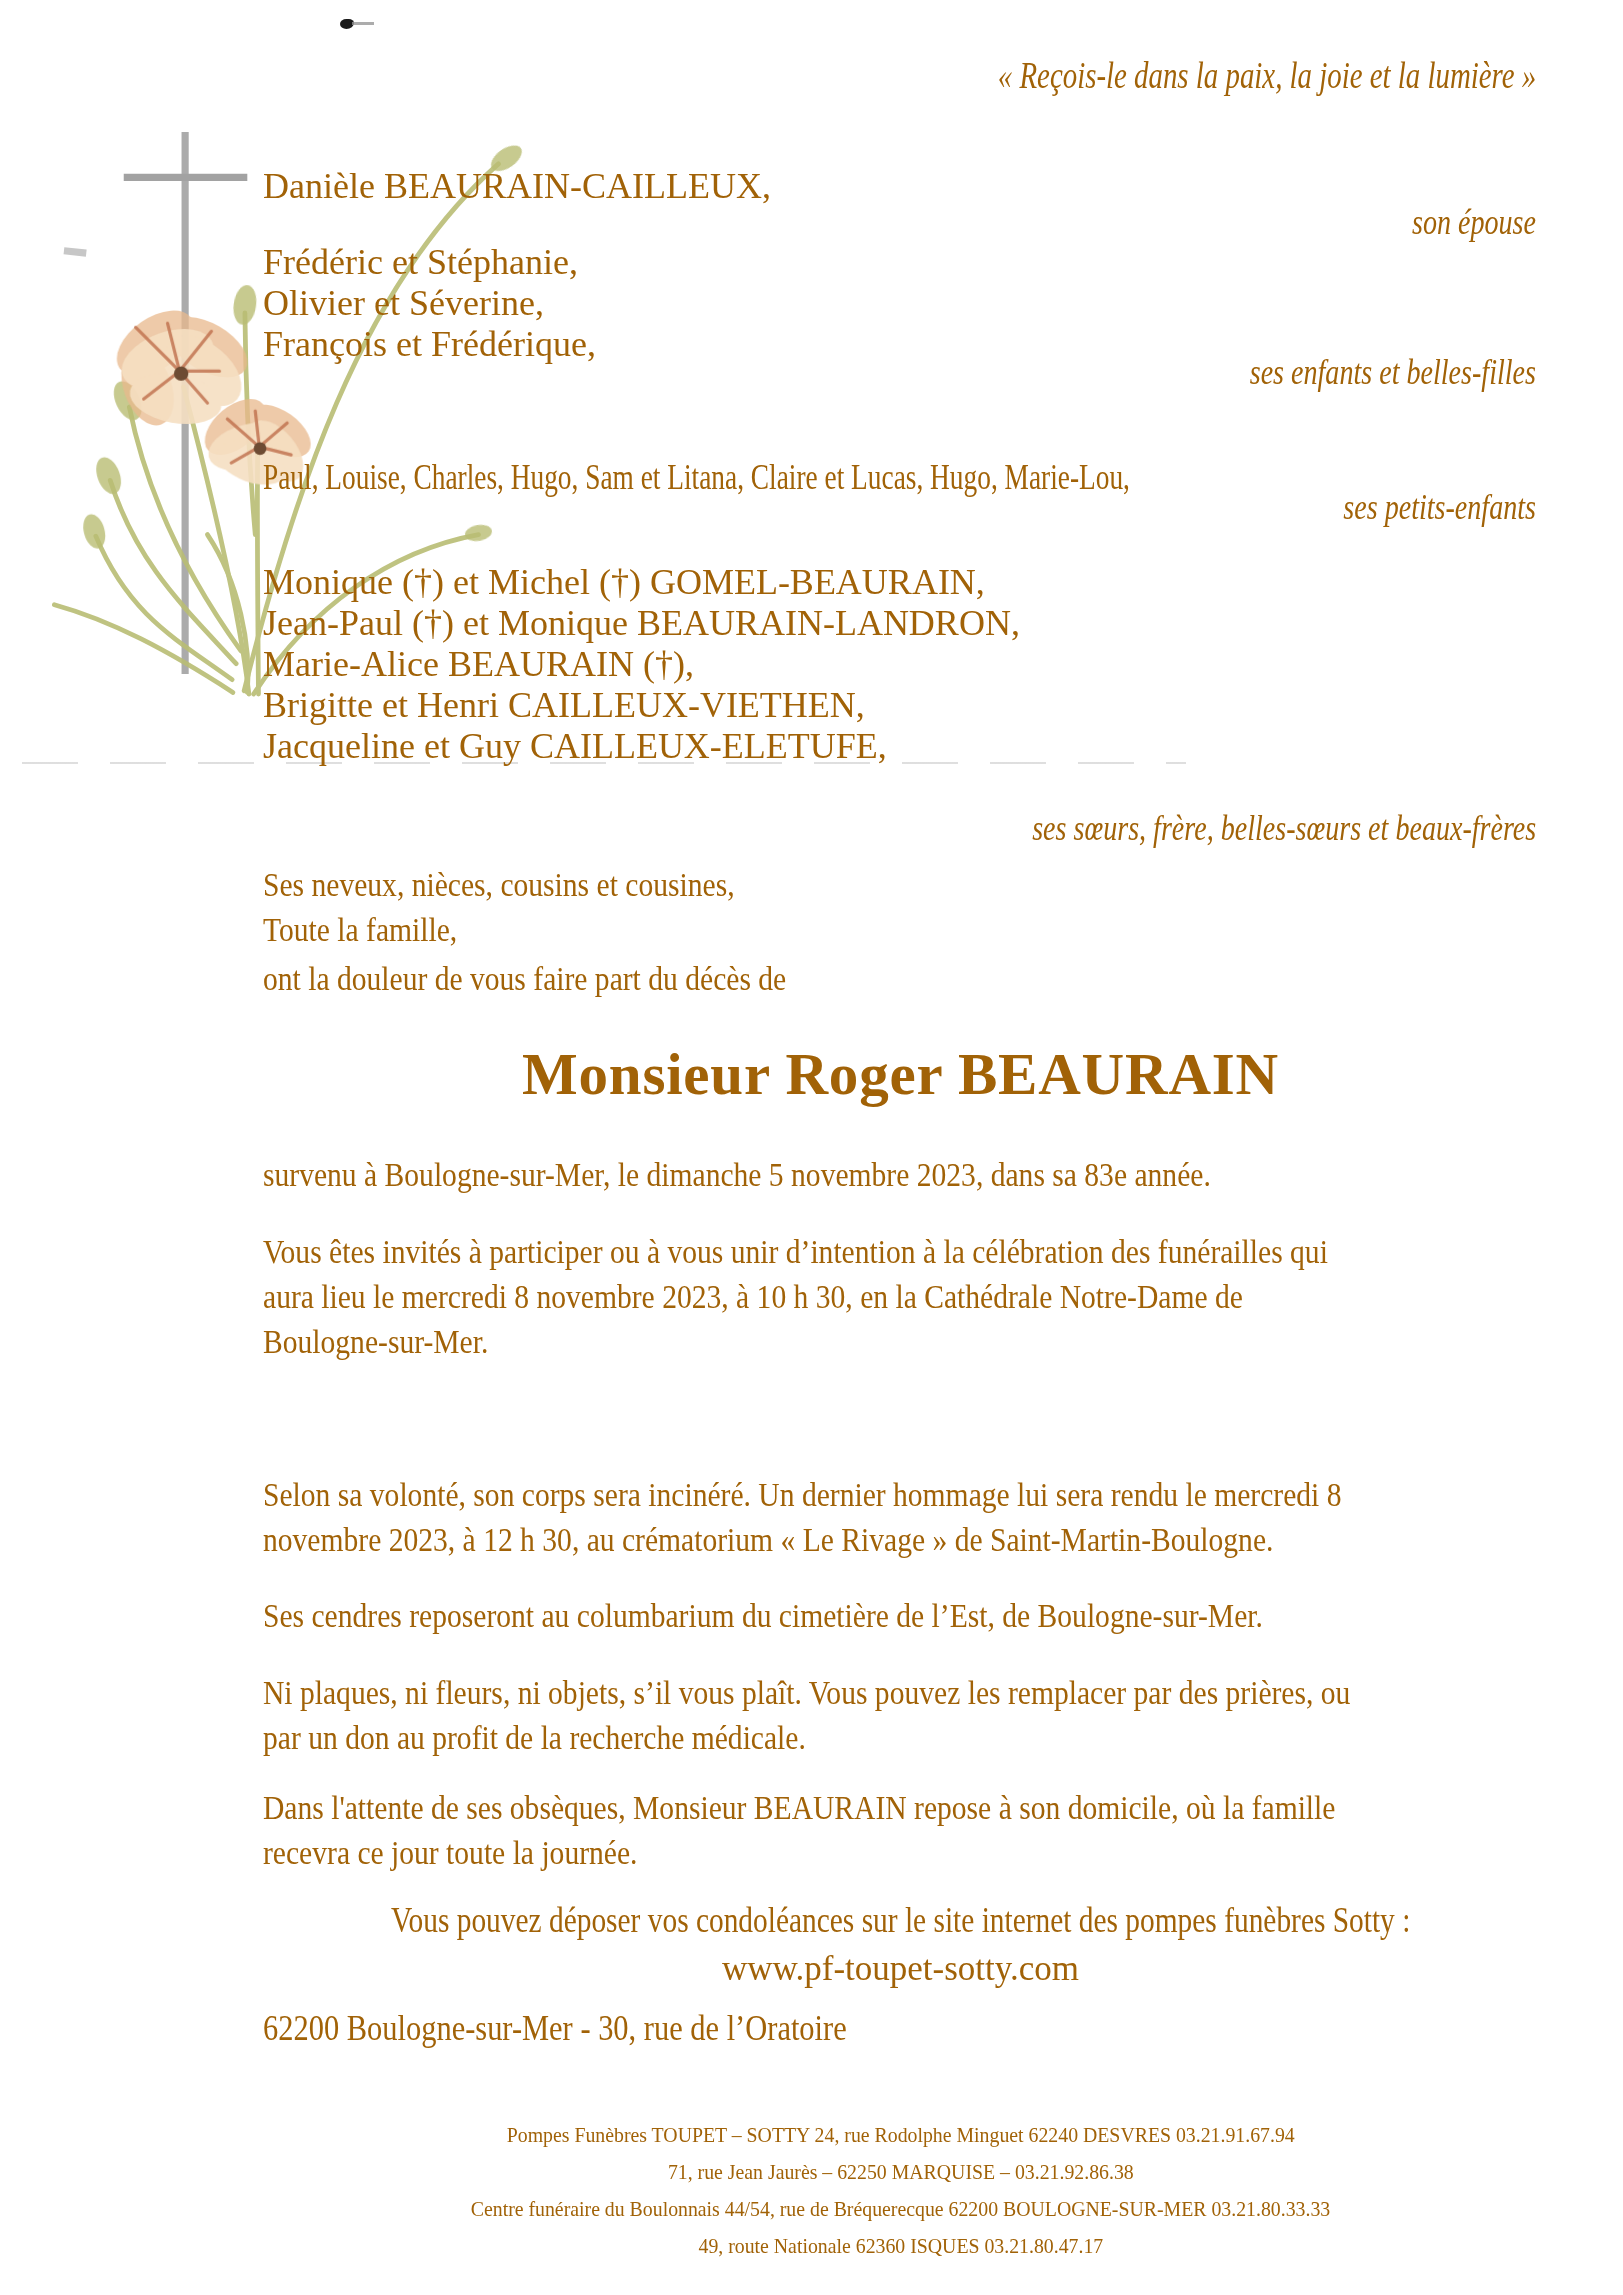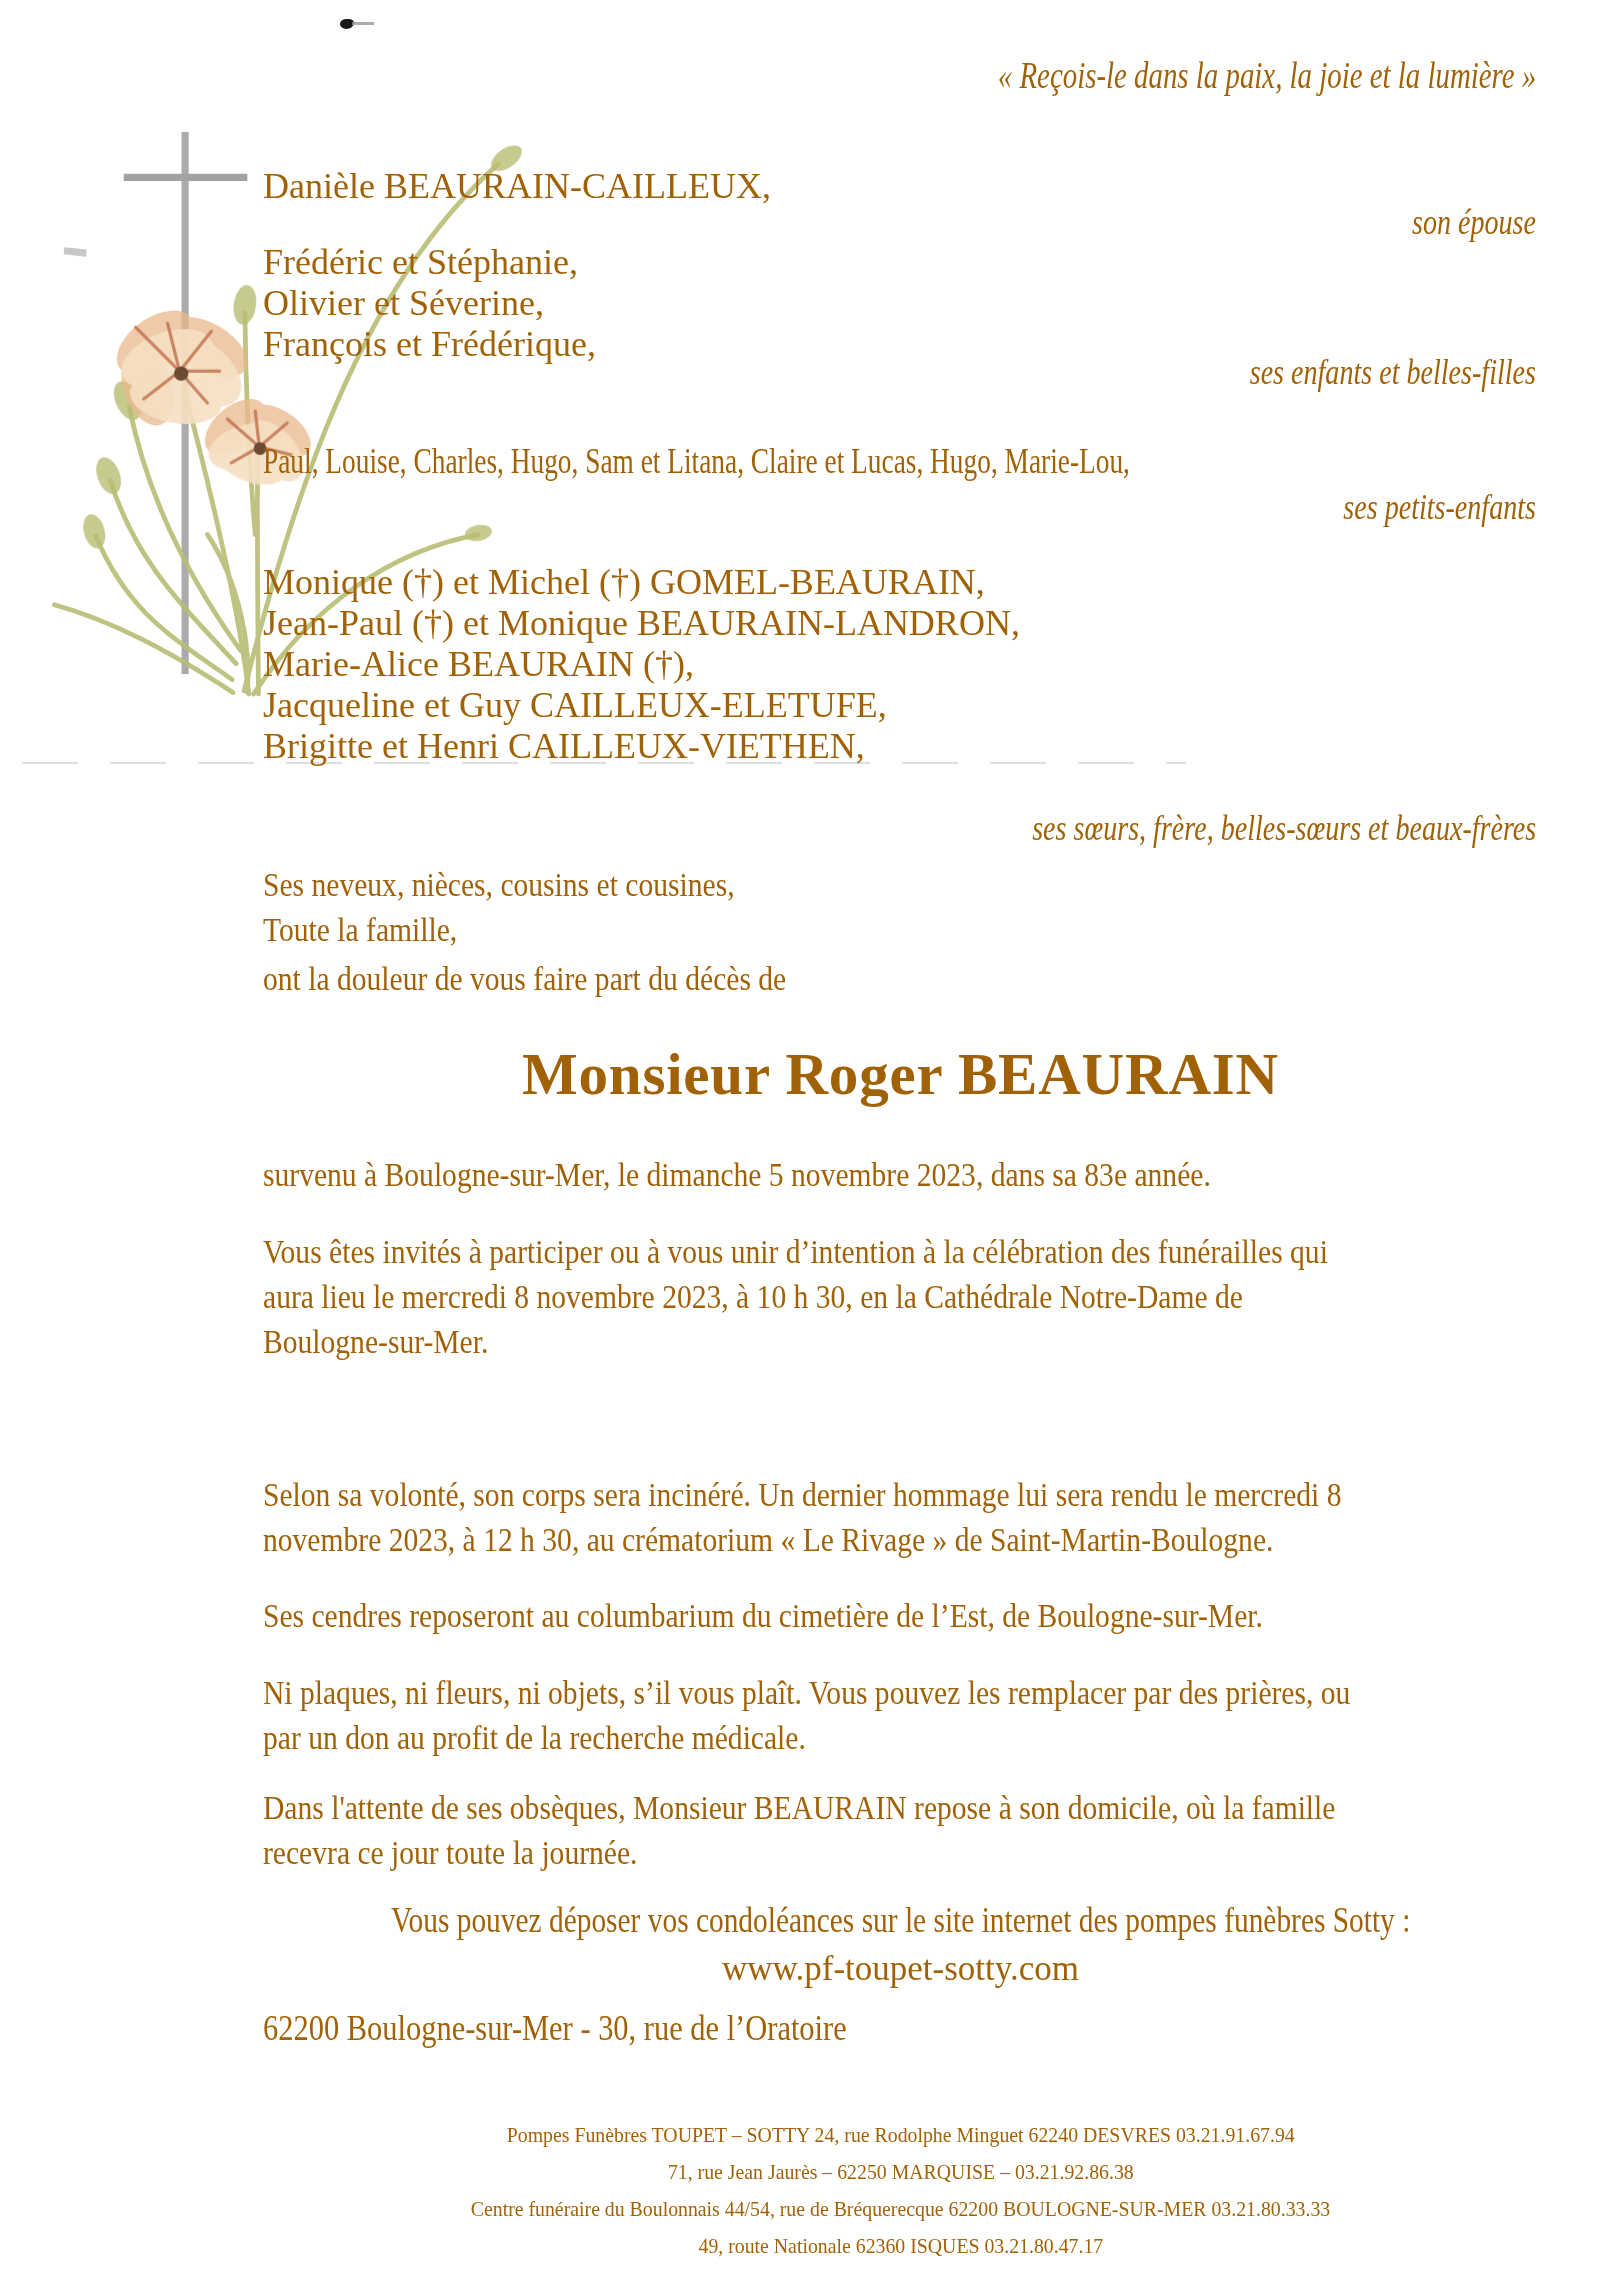--- a/index.html
+++ b/index.html
@@ -126,31 +126,31 @@
   </div>
   <div class="t rt rlabel" style="top:201px">son épouse</div>
 
   <div class="t left names" style="top:242px">
     <div>Frédéric et Stéphanie,</div>
     <div>Olivier et Séverine,</div>
     <div>François et Frédérique,</div>
   </div>
   <div class="t rt rlabel" style="top:351px">ses enfants et belles-filles</div>
 
-  <div class="t left names" style="top:441px">
+  <div class="t left names" style="top:457px">
     <div class="sq76">Paul, Louise, Charles, Hugo, Sam et Litana, Claire et Lucas, Hugo, Marie-Lou,</div>
   </div>
   <div class="t rt rlabel" style="top:486px">ses petits-enfants</div>
 
   <div class="t left names" style="top:562px">
     <div>Monique (†) et Michel (†) GOMEL-BEAURAIN,</div>
     <div>Jean-Paul (†) et Monique BEAURAIN-LANDRON,</div>
     <div>Marie-Alice BEAURAIN (†),</div>
+    <div>Brigitte et Henri CAILLEUX-VIETHEN,</div>
     <div>Jacqueline et Guy CAILLEUX-ELETUFE,</div>
-    <div>Brigitte et Henri CAILLEUX-VIETHEN,</div>
   </div>
   <div class="t rt rlabel" style="top:807px">ses sœurs, frère, belles-sœurs et beaux-frères</div>
 
   <div class="t left body" style="top:862px">
     <div>Ses neveux, nièces, cousins et cousines,</div>
     <div>Toute la famille,</div>
   </div>
 
   <div class="t left intro" style="top:960px">ont la douleur de vous faire part du décès de</div>
 

